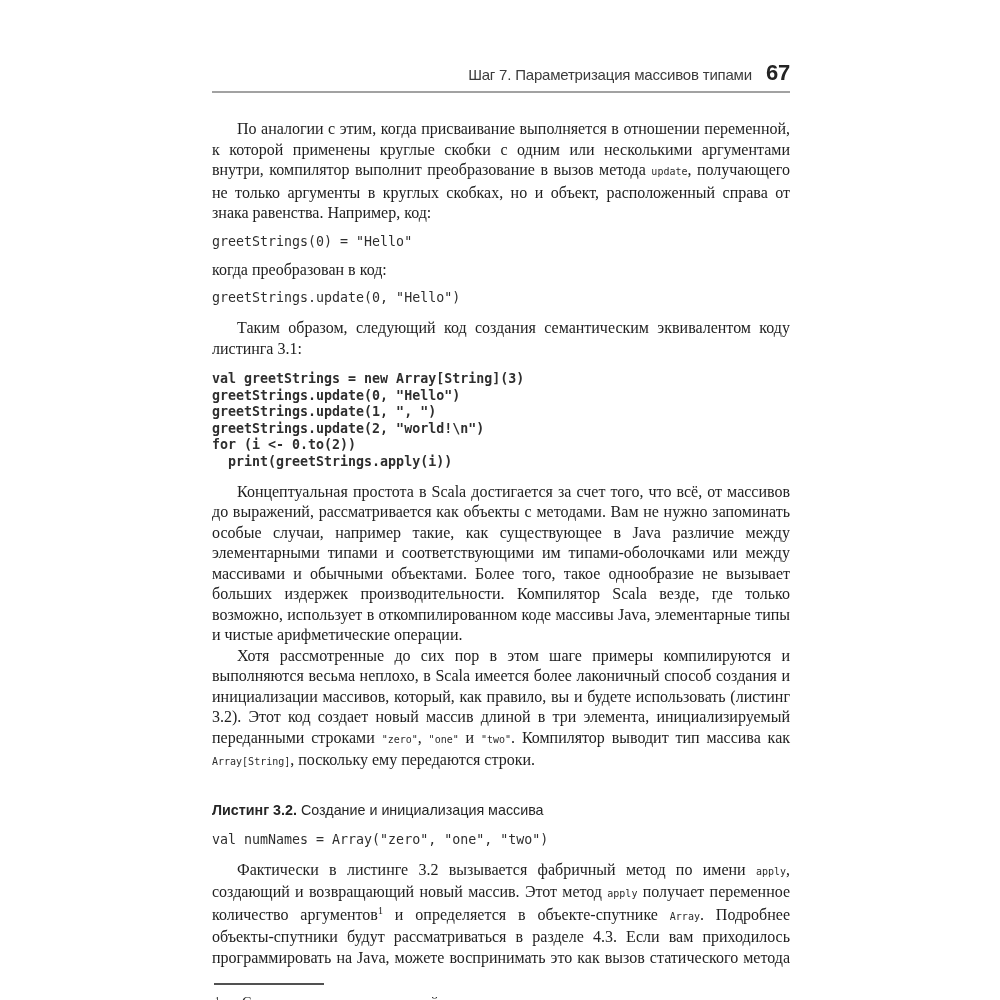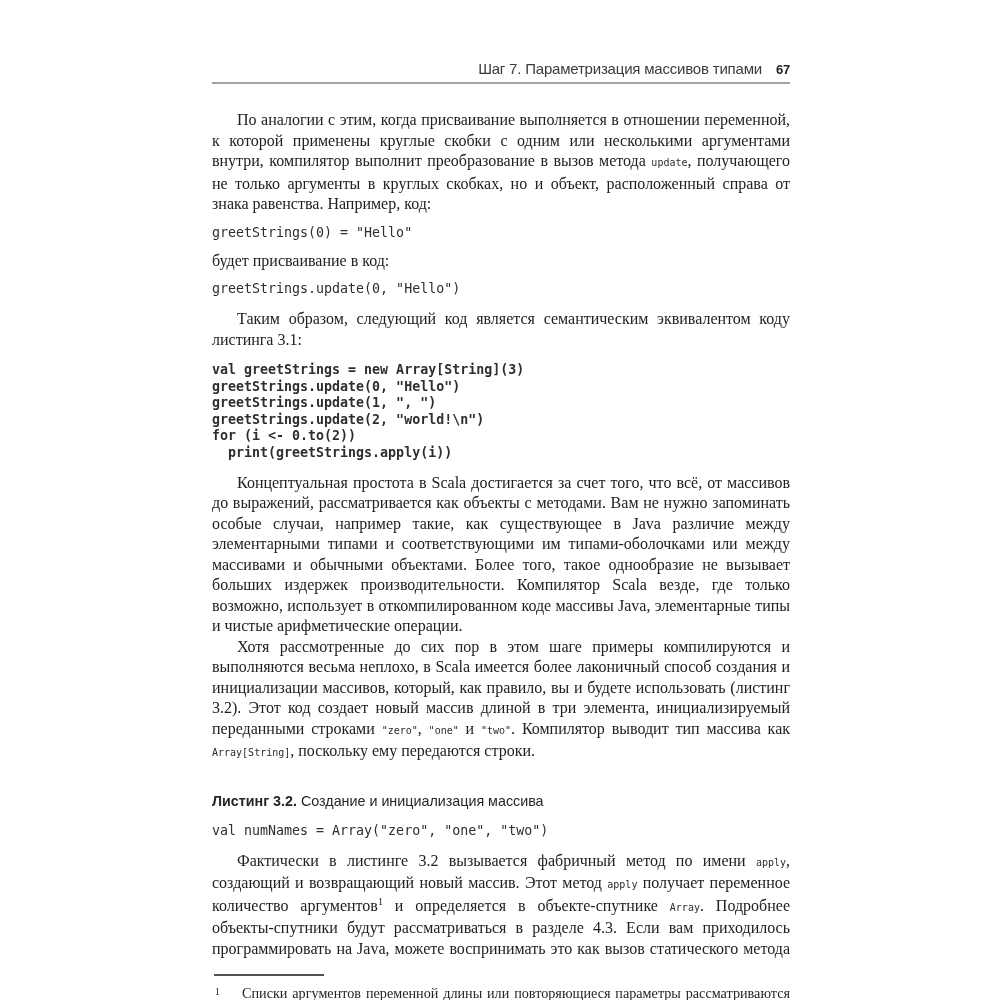--- a/index.html
+++ b/index.html
@@ -24,21 +24,21 @@
     justify-content: flex-end;
     align-items: baseline;
     gap: 14px;
     font-family: "Liberation Sans", sans-serif;
     font-size: 15px;
     letter-spacing: -0.2px;
     color: #3b3b3b;
   }
   .page-number {
     font-weight: bold;
-    font-size: 13px;
+    font-size: 22px;
     color: #242424;
   }
   .header-rule {
     height: 2px;
     background: #a2a2a2;
     margin-top: 5px;
   }
 
   
   .body {
@@ -121,25 +121,25 @@
       </div>
       <div class="header-rule"></div>
     </header>
 
     <main>
 
       <p class="body indent" style="margin-top:26px"><span>По аналогии с этим, когда присваивание выполняется в отношении переменной, к которой применены круглые скобки с одним или несколькими аргументами внутри, компилятор выполнит преобразование в вызов метода </span><span class="inline-code">update</span><span>, получающего не только аргументы в круглых скобках, но и объект, расположенный справа от знака равенства. Например, код:</span></p>
 
       <pre class="codeline">greetStrings(0) = "Hello"</pre>
 
-      <p class="body">будет присваивание в код:</p>
+      <p class="body">когда преобразован в код:</p>
 
       <pre class="codeline">greetStrings.update(0, "Hello")</pre>
 
-      <p class="body indent" style="margin-top:12px">Таким образом, следующий код является семантическим эквивалентом коду листинга 3.1:</p>
+      <p class="body indent" style="margin-top:12px">Таким образом, следующий код создания семантическим эквивалентом коду листинга 3.1:</p>
 
       <pre class="codeblock">val greetStrings = new Array[String](3)
 greetStrings.update(0, "Hello")
 greetStrings.update(1, ", ")
 greetStrings.update(2, "world!\n")
 for (i &lt;- 0.to(2))
   print(greetStrings.apply(i))</pre>
 
       <p class="body indent">Концептуальная простота в Scala достигается за счет того, что всё, от массивов до выражений, рассматривается как объекты с методами. Вам не нужно запоминать особые случаи, например такие, как существующее в Java различие между элементарными типами и соответствующими им типами-оболочками или между массивами и обычными объектами. Более того, такое однообразие не вызывает больших издержек производительности. Компилятор Scala везде, где только возможно, использует в откомпилированном коде массивы Java, элементарные типы и чистые арифметические операции.</p>
 

